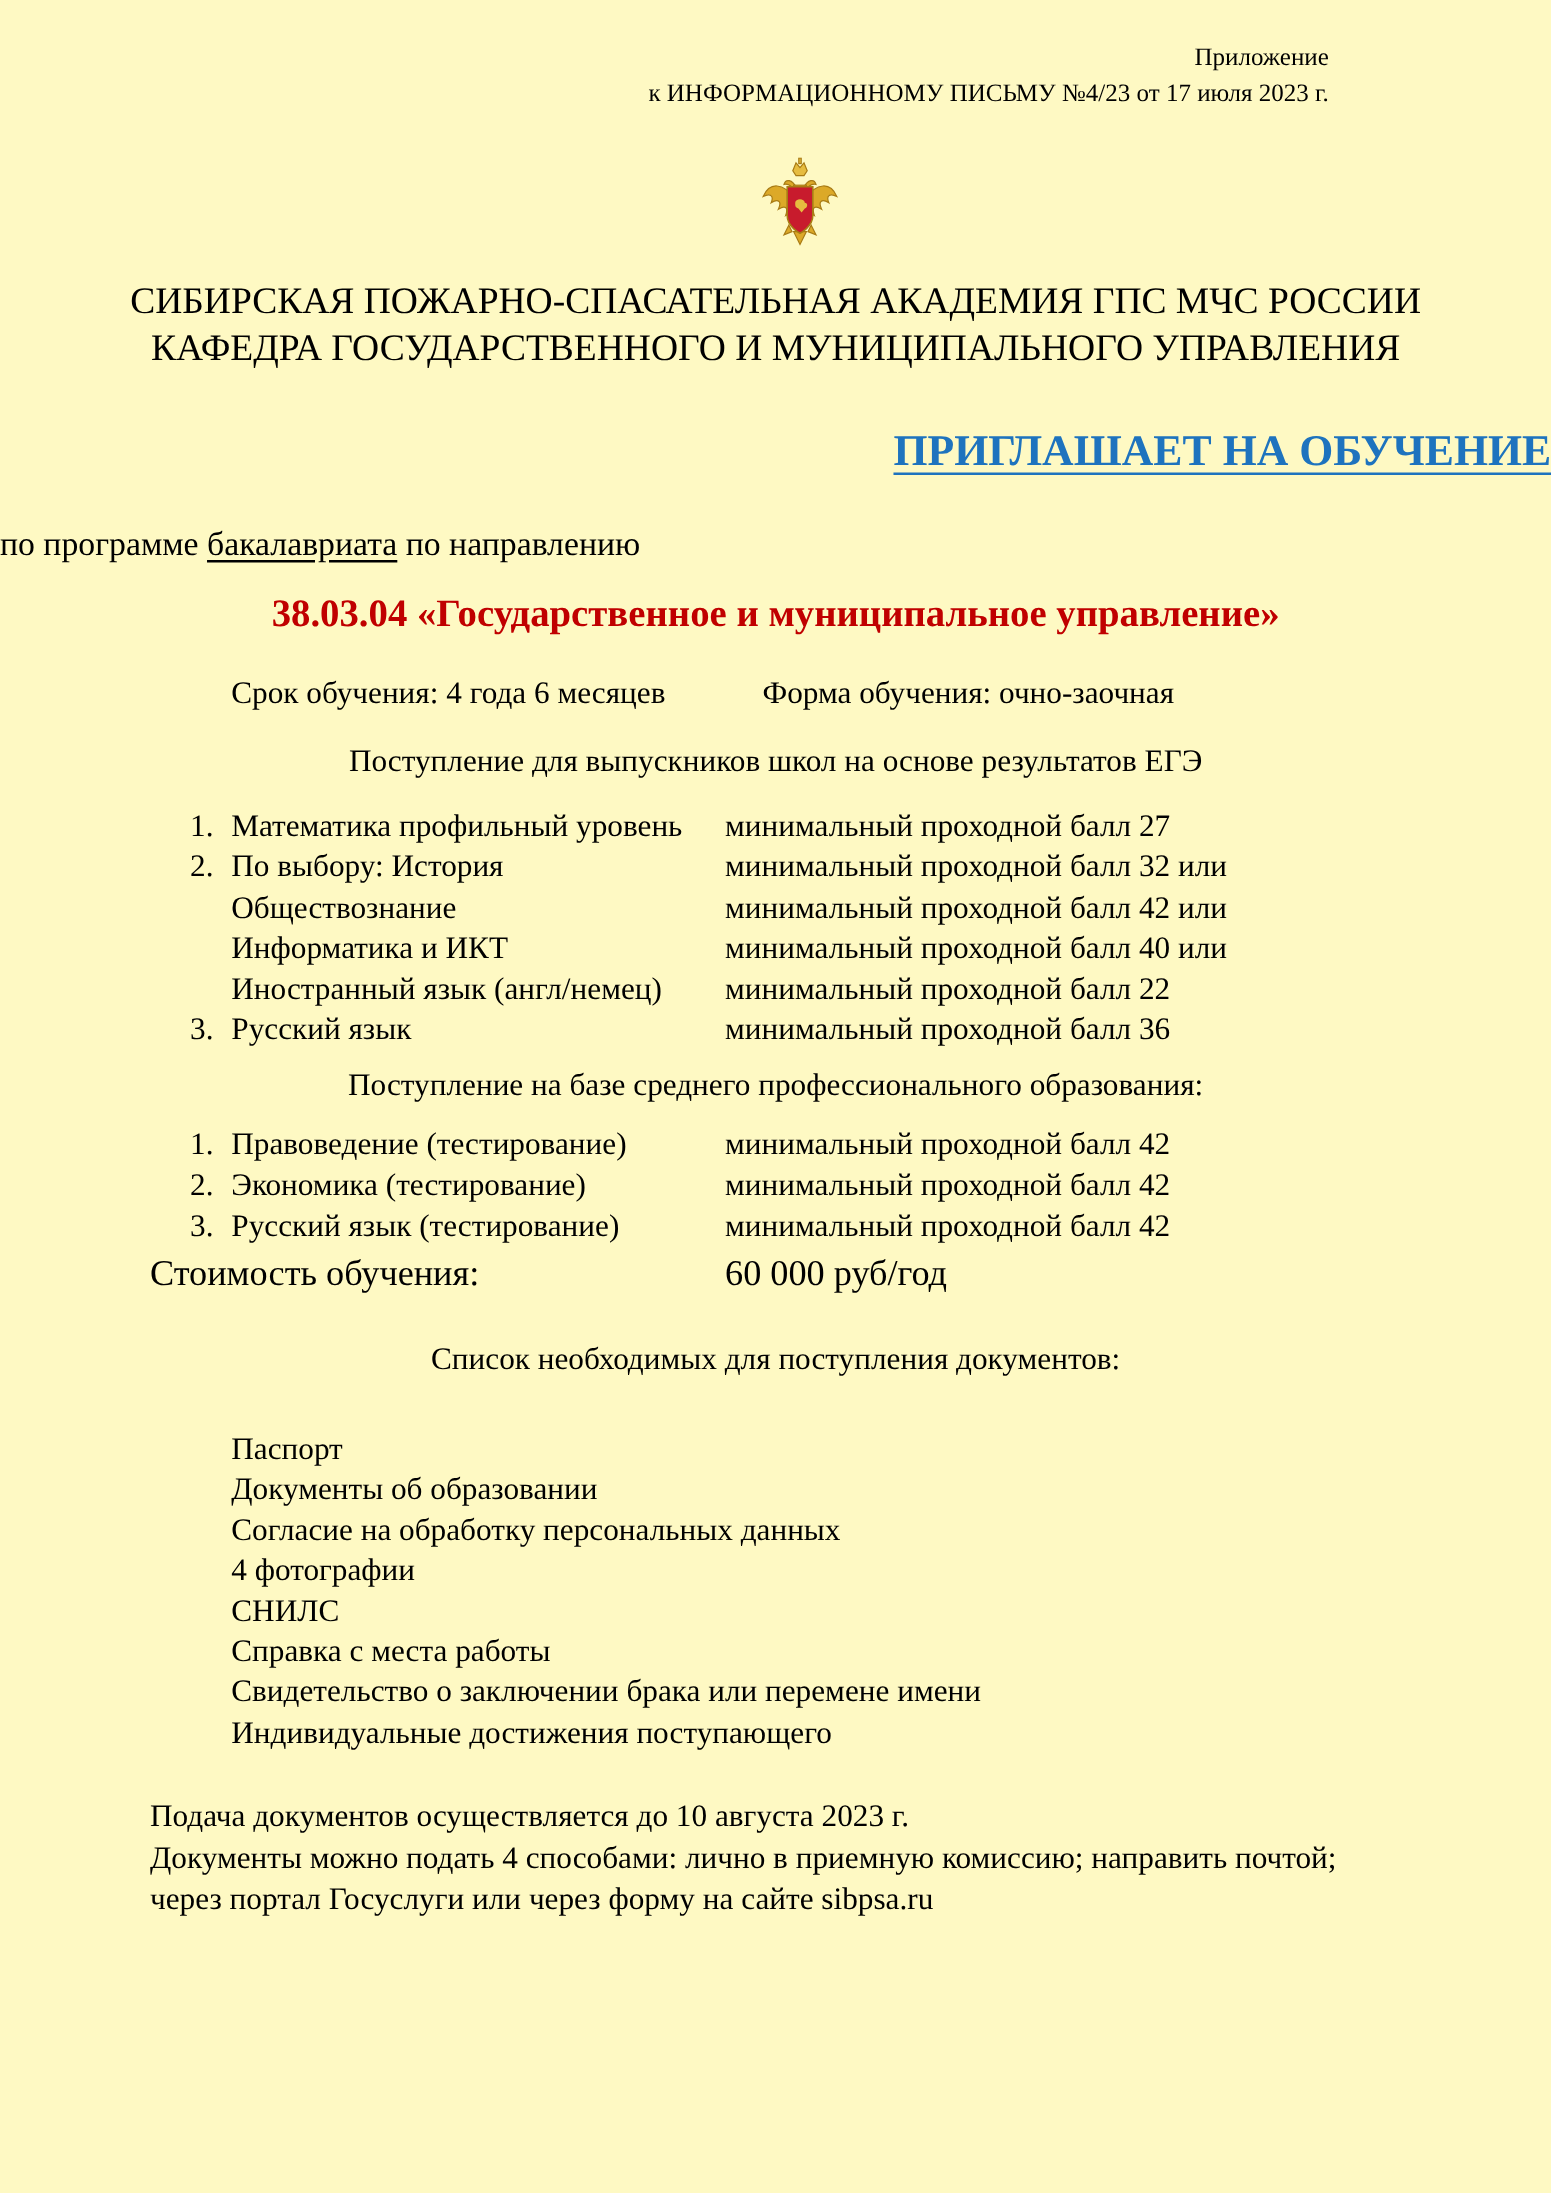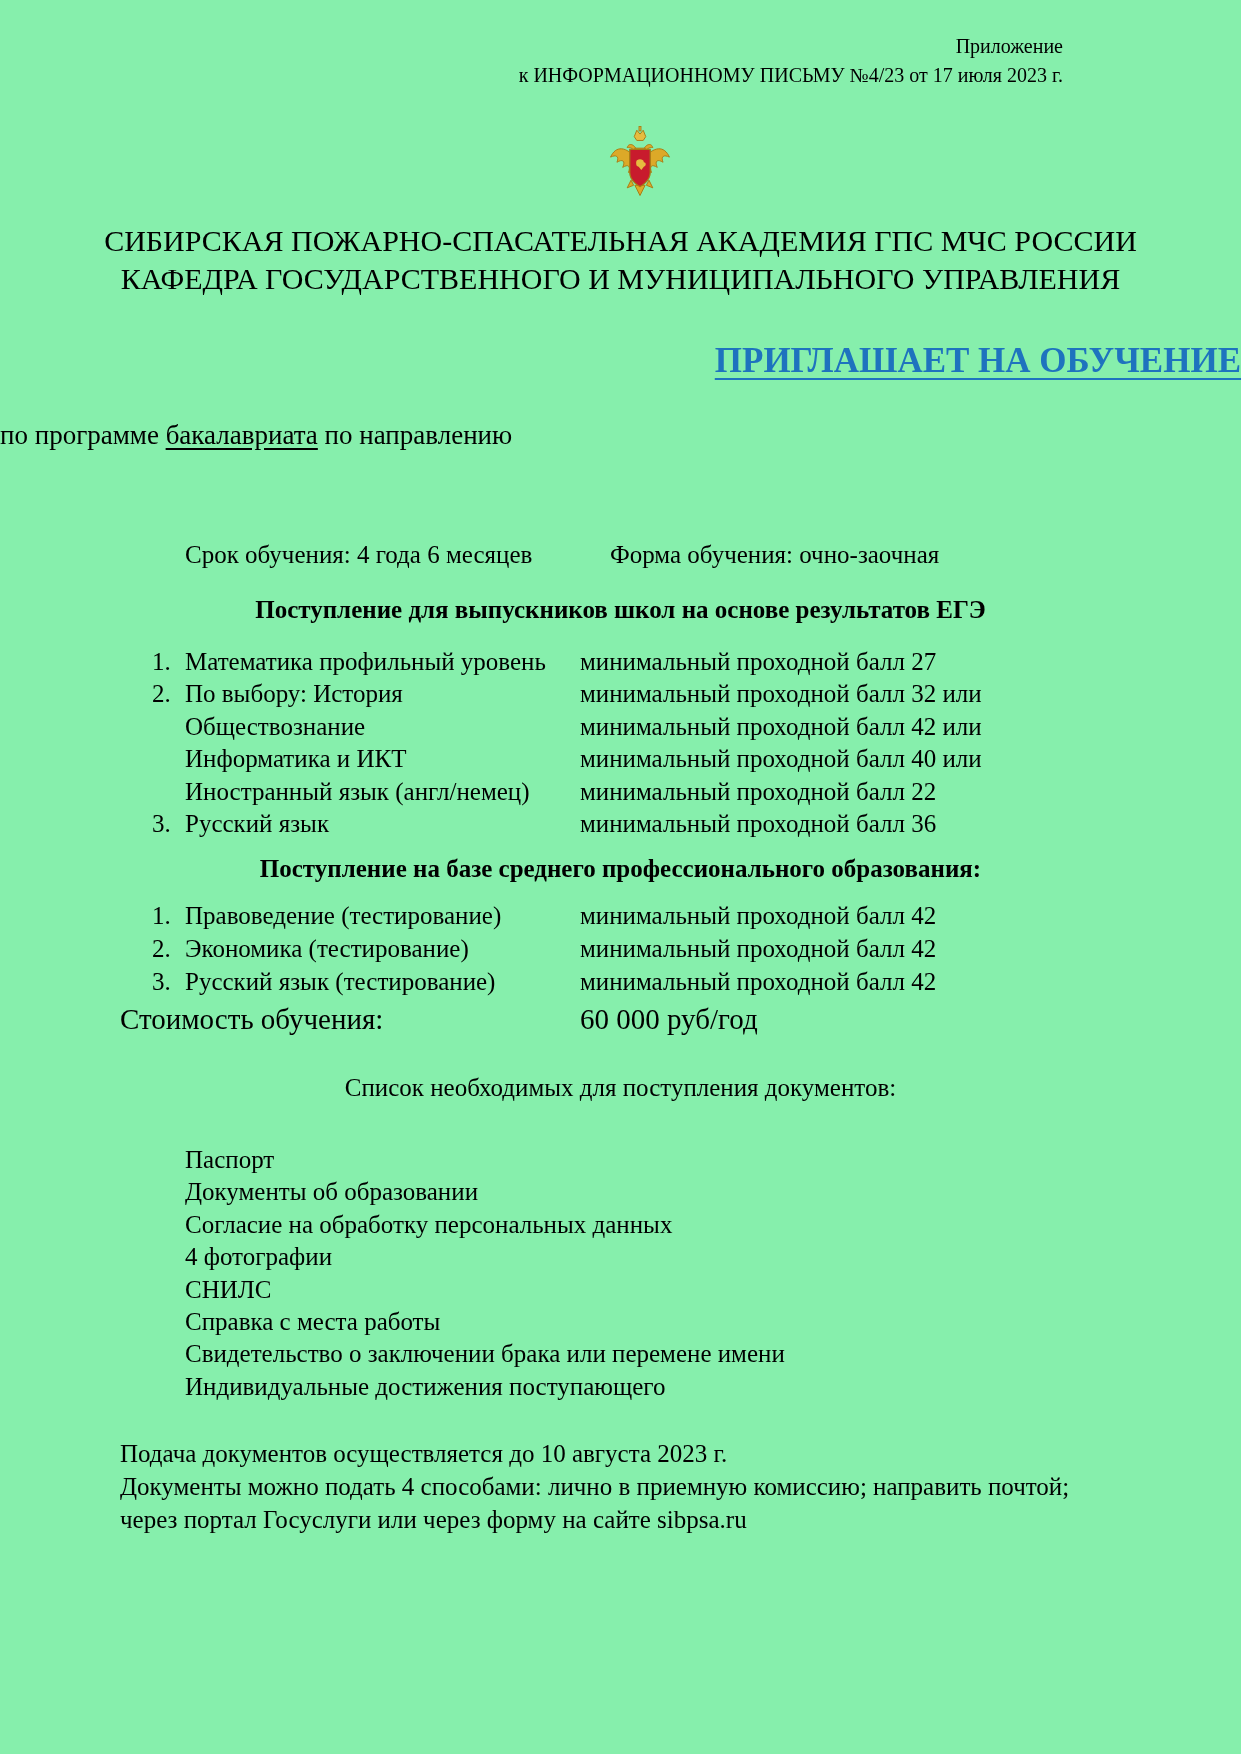--- a/index.html
+++ b/index.html
@@ -1,20 +1,20 @@
 <!DOCTYPE html>
 <html><head>
 <meta charset="utf-8">
 <style>
   html, body { margin: 0; padding: 0; background: #ffffff; }
   .page {
     position: relative;
     width: 1241px;
     height: 1754px;
-    background: #86efac;
+    background: #fef9c3;
     font-family: "Liberation Serif", serif;
     color: #000000;
     overflow: hidden;
   }
   .appendix {
     position: absolute;
     top: 32px;
     right: 178px;
     text-align: right;
     font-size: 20px;
@@ -83,21 +83,21 @@
   .duration-row .cell-left {
     display: inline-block;
     width: 425px;
   }
   .sec-heading {
     position: absolute;
     left: 0;
     width: 100%;
     text-align: center;
     font-size: 25px;
-    font-weight: bold;
+    font-weight: normal;
     white-space: nowrap;
   }
   .sec-heading.ege { top: 596px; }
   .sec-heading.spo { top: 855px; }
   .rows {
     position: absolute;
     left: 120px;
     width: 1020px;
   }
   .rows.ege { top: 648px; }
@@ -185,20 +185,21 @@
 
   <div class="org-title">
     <div>СИБИРСКАЯ ПОЖАРНО-СПАСАТЕЛЬНАЯ АКАДЕМИЯ ГПС МЧС РОССИИ</div>
     <div>КАФЕДРА ГОСУДАРСТВЕННОГО И МУНИЦИПАЛЬНОГО УПРАВЛЕНИЯ</div>
   </div>
 
   <div class="invite-heading">ПРИГЛАШАЕТ НА ОБУЧЕНИЕ</div>
 
   <div class="invite-subline"><span>по программе </span><span class="u">бакалавриата</span><span> по направлению</span></div>
 
+  <div class="program-heading">38.03.04 «Государственное и муниципальное управление»</div>
 
   <div class="duration-row">
     <span class="cell-left">Срок обучения: 4 года 6 месяцев</span><span>Форма обучения: очно-заочная</span>
   </div>
 
   <div class="sec-heading ege">Поступление для выпускников школ на основе результатов ЕГЭ</div>
 
   <div class="rows ege">
     <div class="row">
       <span class="num">1.</span>

